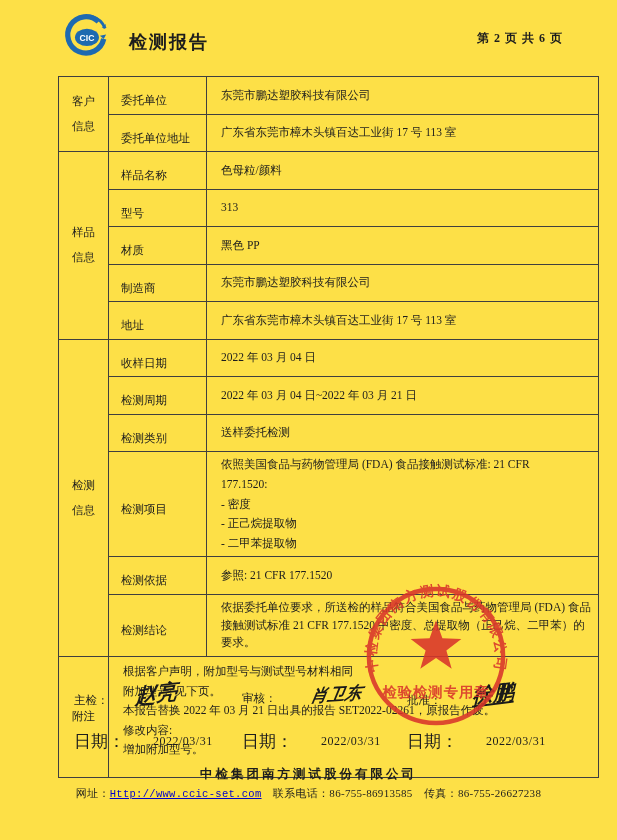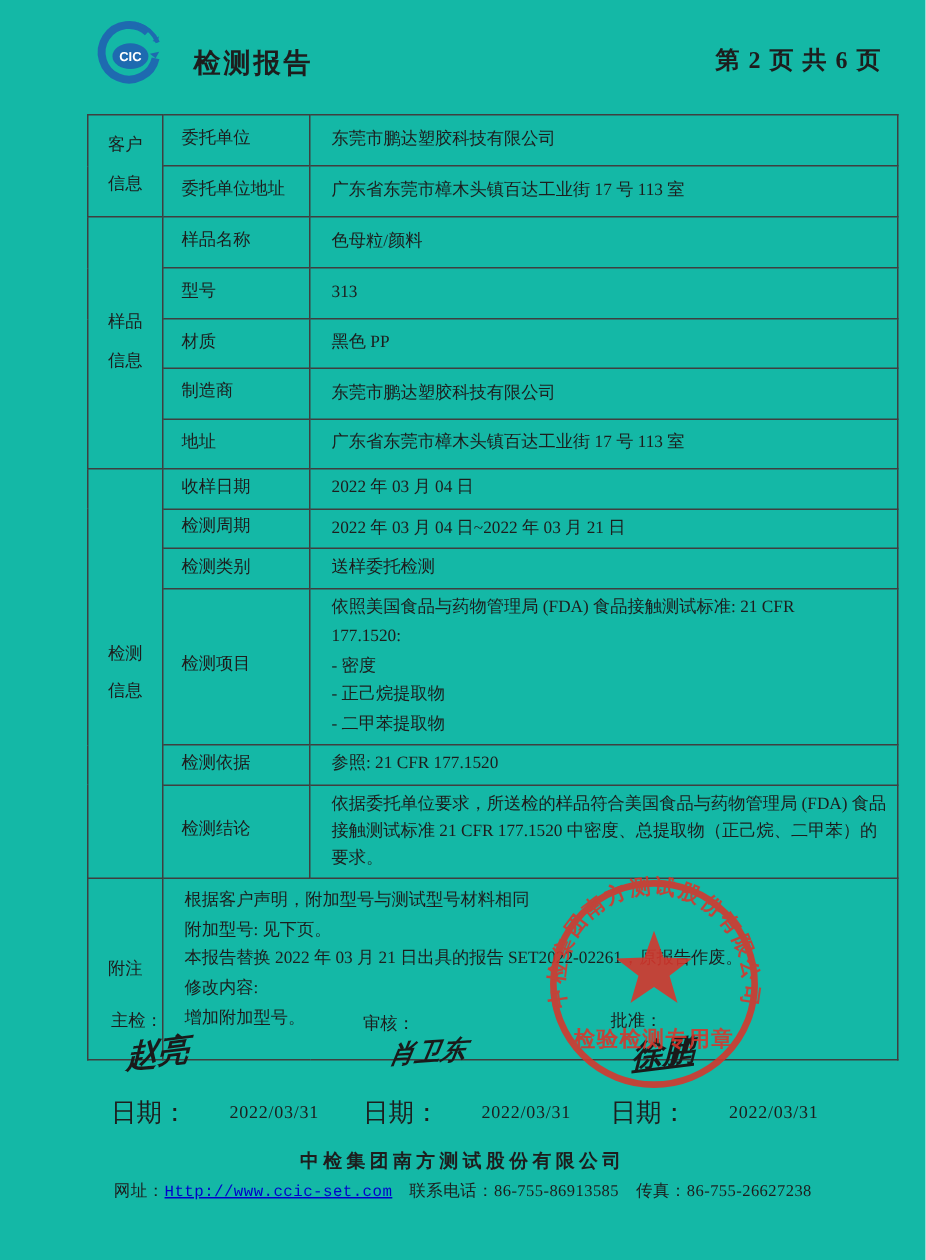--- a/index.html
+++ b/index.html
@@ -4,59 +4,59 @@
 <style>
   * { margin: 0; padding: 0; box-sizing: border-box; }
   html, body { background: #ffffff; }
   body {
     width: 617px; height: 840px;
     position: relative;
     font-family: "Liberation Serif", "DejaVu Serif", serif;
     color: #1d1d1d;
     overflow: hidden;
   }
-  .page { position: absolute; inset: 0; background: #14b8a6; }
+  .page { position: absolute; inset: 0; background: #fde047; }
 
   
   .header { position: absolute; top: 0; left: 0; right: 0; height: 70px; }
   .logo { position: absolute; left: 63px; top: 13px; width: 46px; height: 46px; }
   .doc-title {
     position: absolute; left: 129px; top: 30px;
     font-size: 18px; font-weight: bold; letter-spacing: 2px;
   }
   .serial { position: absolute; left: 237px; top: 31px; font-size: 11.5px; font-weight: bold; }
-  .page-info { position: absolute; left: 477px; top: 30px; font-size: 16px; font-weight: bold; letter-spacing: 1px; }
+  .page-info { position: absolute; left: 477px; top: 30px; font-size: 12px; font-weight: bold; letter-spacing: 1px; }
 
   
   table.report {
     position: absolute; left: 58px; top: 76px; width: 541px;
     border-collapse: collapse; table-layout: fixed;
     font-size: 11.5px;
   }
   table.report td {
     border: 1px solid #3f3f3f;
     vertical-align: middle;
     line-height: 1.7;
   }
   col.c-sec { width: 50px; }
   col.c-label { width: 98px; }
   td.sec { text-align: center; }
   td.sec .vtext { display: inline-block; width: 2.2em; word-break: break-all; line-height: 2.2; }
-  td.lbl { padding: 2px 4px 3px 12px; }
+  td.lbl { padding: 14px 4px 3px 12px; }
   td.val { padding: 3px 6px 3px 14px; }
   td.multiline { white-space: pre-line; }
   tr.h34 { height: 34px; }
   tr.h33 { height: 33px; }
   tr.h25 { height: 25px; }
   td.note-cell { padding: 5px 6px 17px 14px; white-space: pre-line; line-height: 1.85; }
 
   
   .sig-block { position: absolute; left: 58px; top: 668px; width: 503px; }
   .sig-row { display: flex; height: 52px; align-items: center; }
-  .sig-col { display: flex; align-items: flex-start; flex-direction: column; }
+  .sig-col { display: flex; align-items: flex-end; }
   .sig-col.c1 { width: 168px; }
   .sig-col.c2 { width: 165px; }
   .sig-col.c3 { width: 170px; }
   .sig-label { font-size: 11.5px; padding-left: 16px; white-space: nowrap; }
   .sig-name {
     display: inline-block; margin-left: 26px;
     font-size: 21px; font-weight: 600; font-style: italic;
     transform: rotate(-7deg) skewX(-8deg);
     color: #1a1a1a; white-space: nowrap;
   }

